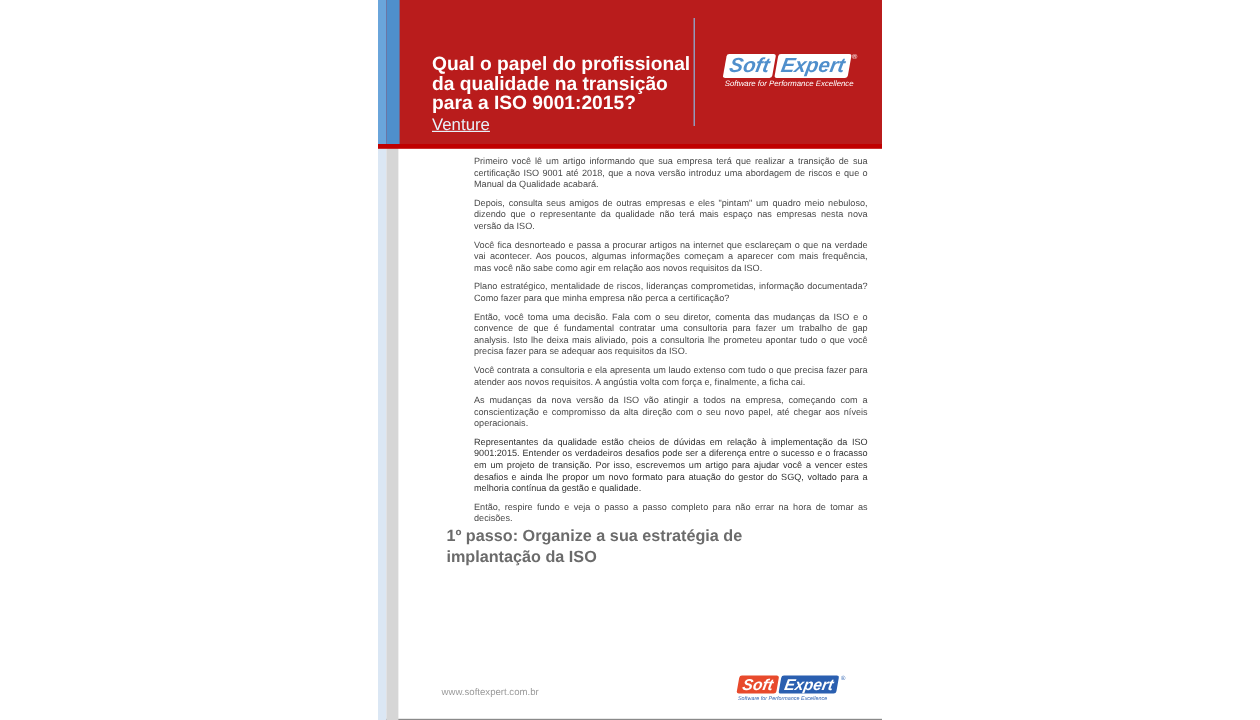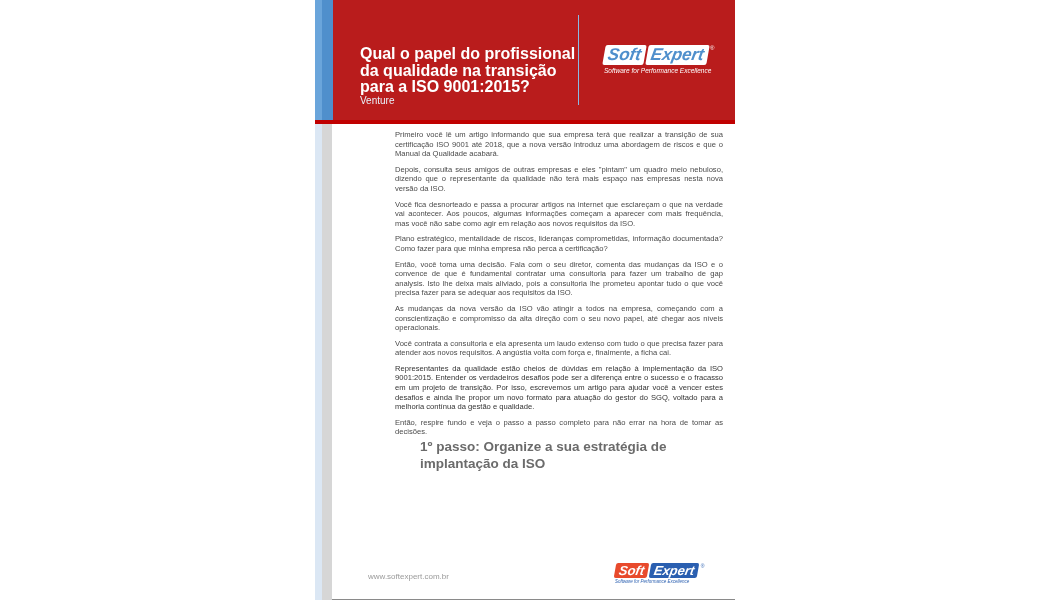--- a/index.html
+++ b/index.html
@@ -8,40 +8,40 @@
   .page { position:absolute; left:315px; top:0; width:420px; height:600px; background:#ffffff;
           border-bottom:1px solid #8a8a8a; box-sizing:border-box; }
   .strip-light { position:absolute; left:0; top:0; width:7px; height:600px; background:#dbe7f4; }
   .strip-gray { position:absolute; left:7px; top:122px; width:10px; height:478px; background:#d6d6d6; }
   .header { position:absolute; left:0; top:0; width:420px; height:120px; background:#b91c1c; }
   .header .edge-a { position:absolute; left:0; top:0; width:7px; height:120px; background:#6aa5db; }
   .header .edge-b { position:absolute; left:7px; top:0; width:11px; height:120px; background:#4f8fcc; }
   .header .divider { position:absolute; left:263px; top:15px; width:1px; height:90px; background:#8ab8e3; }
   .title { position:absolute; left:45px; top:46px; width:220px; color:#ffffff; font-weight:bold;
            font-size:16px; line-height:16.5px; }
-  .subtitle { position:absolute; left:45px; top:95px; color:#e8f1fa; font-size:10px; }
+  .subtitle { position:absolute; left:45px; top:95px; color:#e8f1fa; font-size:14px;text-decoration:underline; }
   .red-rule { position:absolute; left:0; top:120px; width:420px; height:4px; background:#c00000; }
   .logo { position:absolute; display:flex; flex-direction:column; align-items:flex-start; }
   .logo .row { display:flex; gap:2px; align-items:center; }
   .logo .box { font-style:italic; font-weight:bold; padding:0 4px; border-radius:2px; transform:skewX(-10deg); }
   .logo-head { left:289px; top:45px; }
   .logo-head .box { background:#ffffff; color:#4f8fcc; font-size:17px; line-height:20px; }
   .logo-head .tag { color:#ffffff; font-size:6.5px; font-style:italic; margin-top:2px; }
   .logo-head .reg { color:#ffffff; font-size:6px; align-self:flex-start; }
   .logo-foot { left:300px; top:563px; }
   .logo-foot .soft { background:#e84a2c; color:#ffffff; font-size:13px; line-height:15px; }
   .logo-foot .exp { background:#2a5fb0; color:#ffffff; font-size:13px; line-height:15px; }
   .logo-foot .tag { color:#2a5fb0; font-size:4.5px; font-style:italic; margin-top:1px; }
   .logo-foot .reg { color:#2a5fb0; font-size:5px; align-self:flex-start; }
   .body { position:absolute; left:53px; top:130px; width:328px; color:#4a4a4a; font-size:7.6px;
           line-height:9.6px; text-align:justify;margin-left:27px; }
   .body p { margin:0 0 6px 0; }
   .body p.bold { font-weight:normal; color:#333333; }
   .step-title { position:absolute; left:57px; top:438px; width:300px; color:#6b6b6b; font-size:13.5px;
-                line-height:17px; font-weight:bold;margin-left:48px; }
+                line-height:17px; font-weight:bold; }
   .body2 { position:absolute; left:53px; top:485px; width:328px; color:#4a4a4a; font-size:7.6px;
            line-height:9.6px; text-align:justify; }
   .body2 p { margin:0 0 6px 0; }
   .body2 b { color:#333333; }
   .footer-url { position:absolute; left:53px; top:572px; color:#9a9a9a; font-size:8px; }
 </style>
 </head>
 <body>
 
 <div class="page">
@@ -64,22 +64,22 @@
     </div>
   </div>
   <div class="red-rule"></div>
 
   <div class="body">
     <p>Primeiro você lê um artigo informando que sua empresa terá que realizar a transição de sua certificação ISO 9001 até 2018, que a nova versão introduz uma abordagem de riscos e que o Manual da Qualidade acabará.</p>
     <p>Depois, consulta seus amigos de outras empresas e eles "pintam" um quadro meio nebuloso, dizendo que o representante da qualidade não terá mais espaço nas empresas nesta nova versão da ISO.</p>
     <p>Você fica desnorteado e passa a procurar artigos na internet que esclareçam o que na verdade vai acontecer. Aos poucos, algumas informações começam a aparecer com mais frequência, mas você não sabe como agir em relação aos novos requisitos da ISO.</p>
     <p>Plano estratégico, mentalidade de riscos, lideranças comprometidas, informação documentada? Como fazer para que minha empresa não perca a certificação?</p>
     <p>Então, você toma uma decisão. Fala com o seu diretor, comenta das mudanças da ISO e o convence de que é fundamental contratar uma consultoria para fazer um trabalho de gap analysis. Isto lhe deixa mais aliviado, pois a consultoria lhe prometeu apontar tudo o que você precisa fazer para se adequar aos requisitos da ISO.</p>
+    <p>Você contrata a consultoria e ela apresenta um laudo extenso com tudo o que precisa fazer para atender aos novos requisitos. A angústia volta com força e, finalmente, a ficha cai.</p>
     <p>As mudanças da nova versão da ISO vão atingir a todos na empresa, começando com a conscientização e compromisso da alta direção com o seu novo papel, até chegar aos níveis operacionais.</p>
-    <p>Você contrata a consultoria e ela apresenta um laudo extenso com tudo o que precisa fazer para atender aos novos requisitos. A angústia volta com força e, finalmente, a ficha cai.</p>
     <p class="bold">Representantes da qualidade estão cheios de dúvidas em relação à implementação da ISO 9001:2015. Entender os verdadeiros desafios pode ser a diferença entre o sucesso e o fracasso em um projeto de transição. Por isso, escrevemos um artigo para ajudar você a vencer estes desafios e ainda lhe propor um novo formato para atuação do gestor do SGQ, voltado para a melhoria contínua da gestão e qualidade.</p>
     <p>Então, respire fundo e veja o passo a passo completo para não errar na hora de tomar as decisões.</p>
   </div>
 
   <div class="step-title">1º passo: Organize a sua estratégia de implantação da ISO</div>
 
   <div class="body2">
   </div>
 
   <div class="footer-url">www.softexpert.com.br</div>

